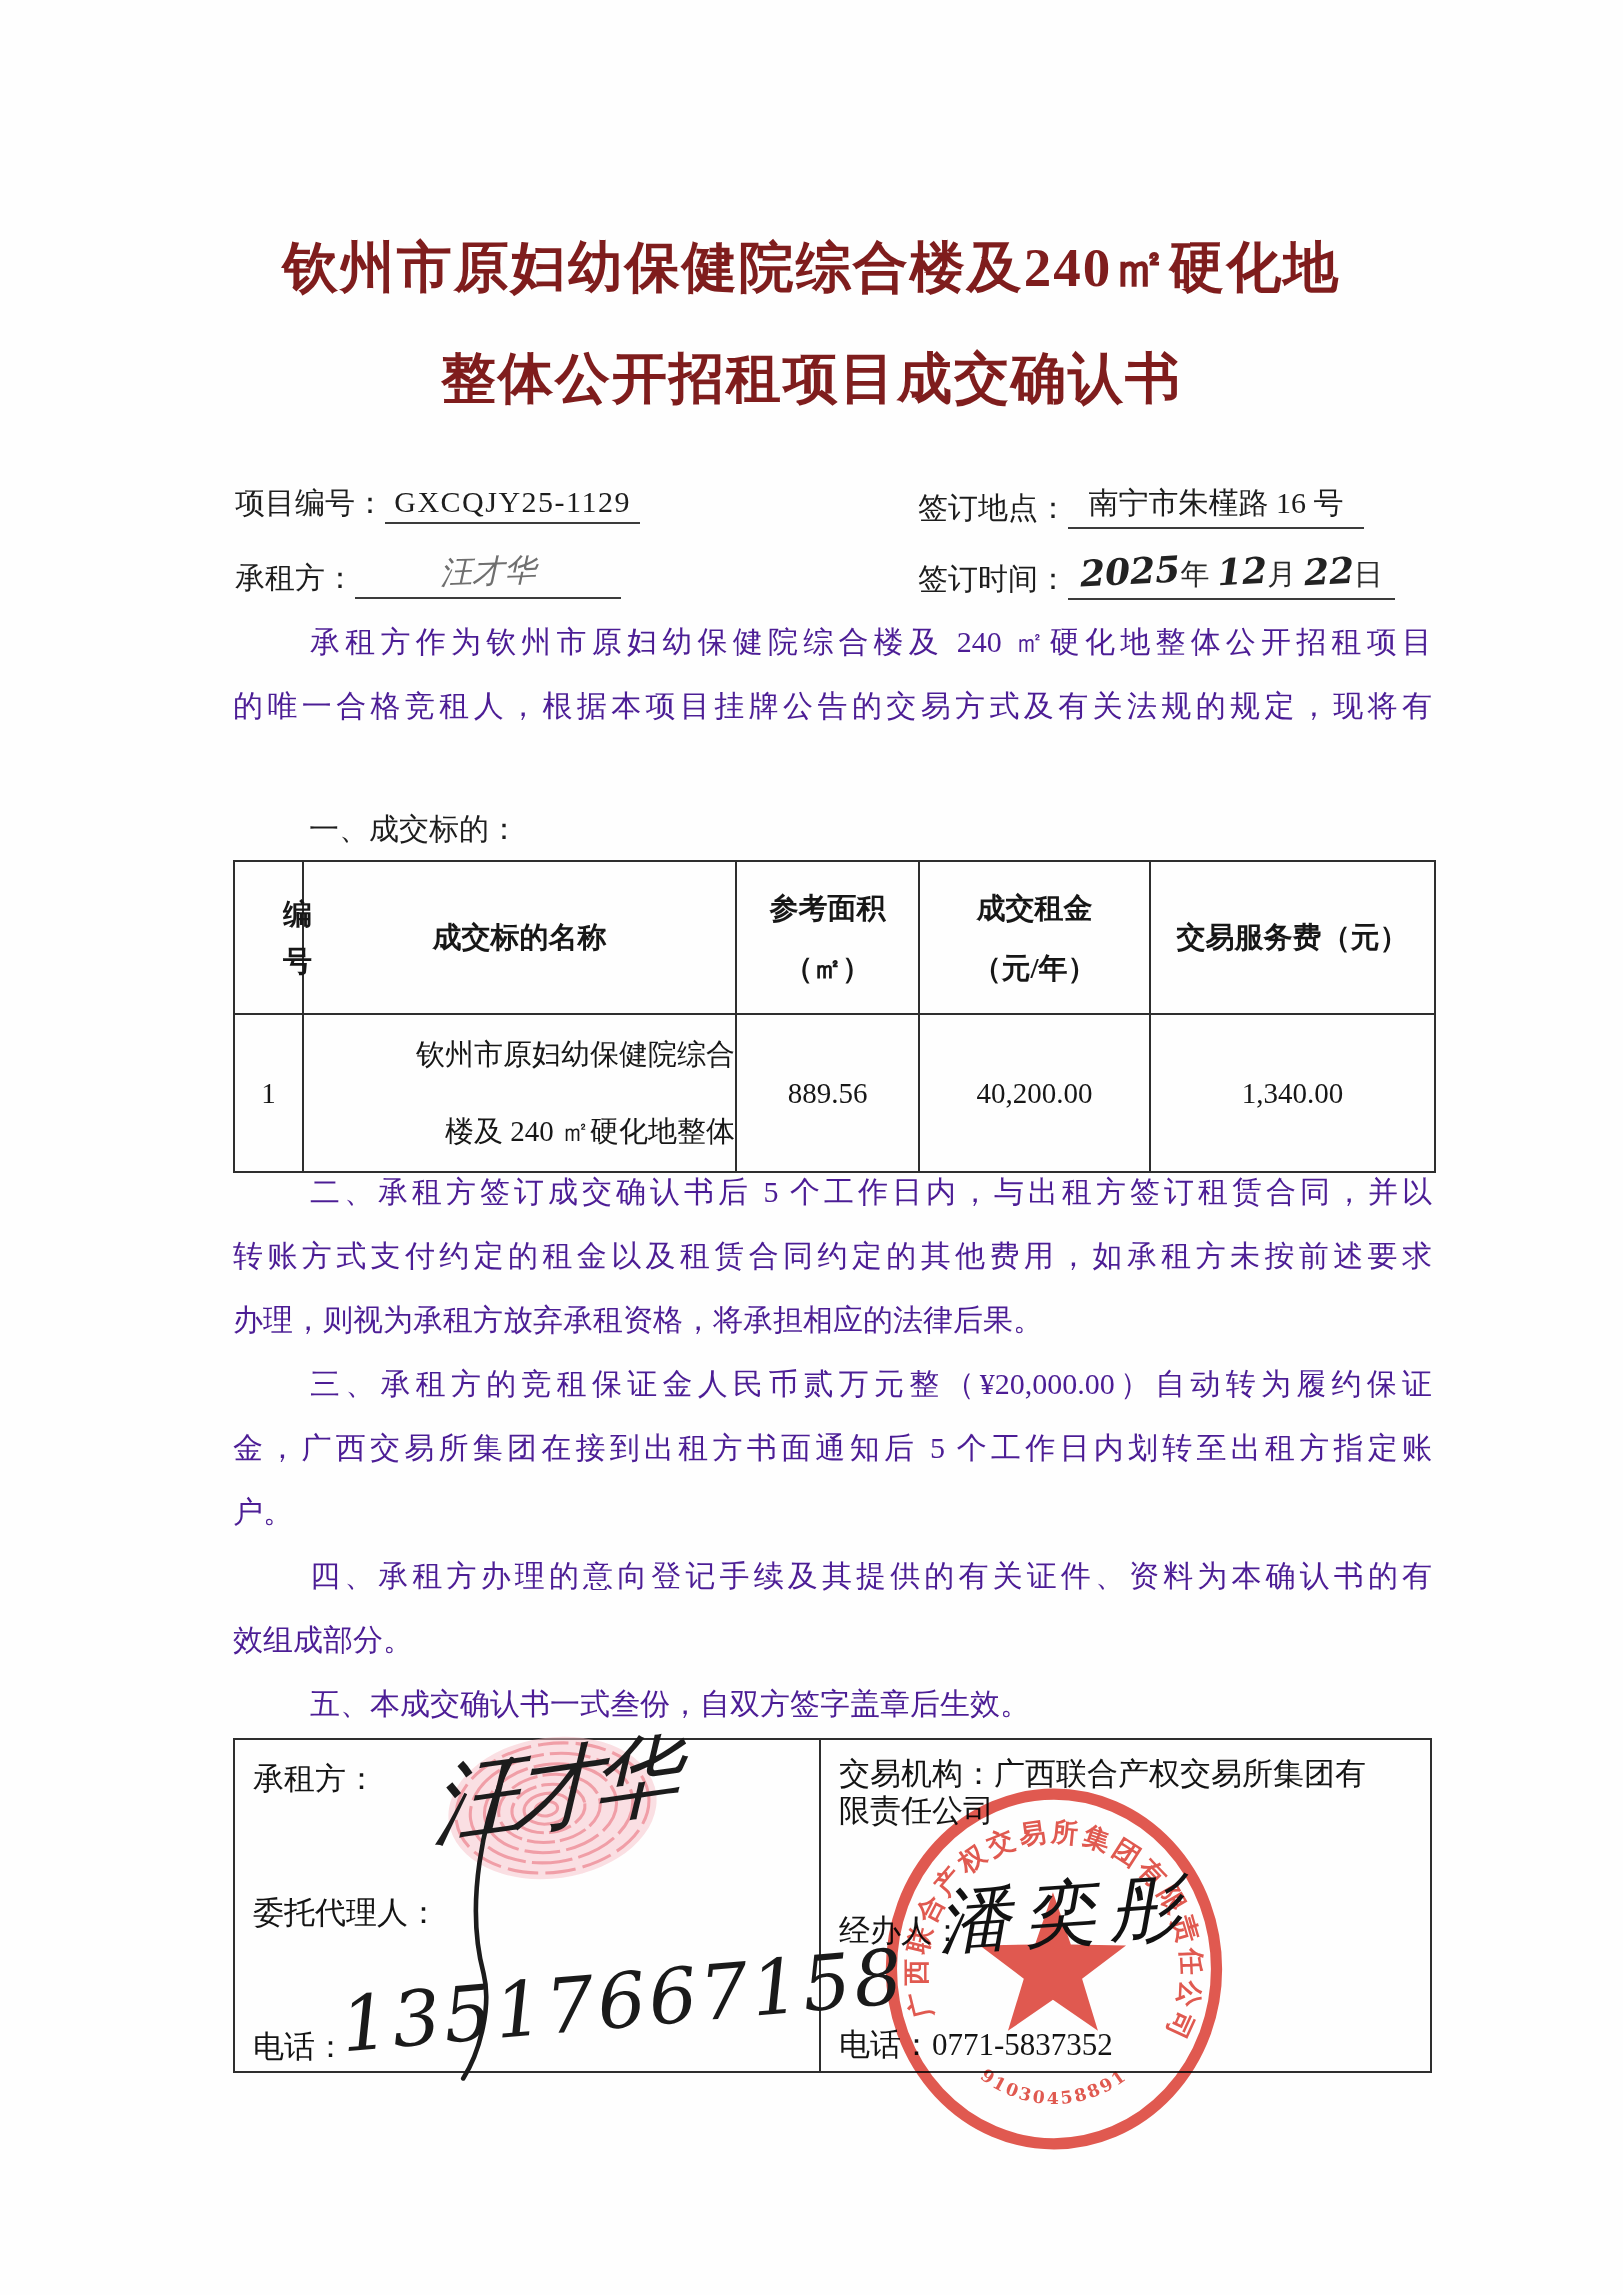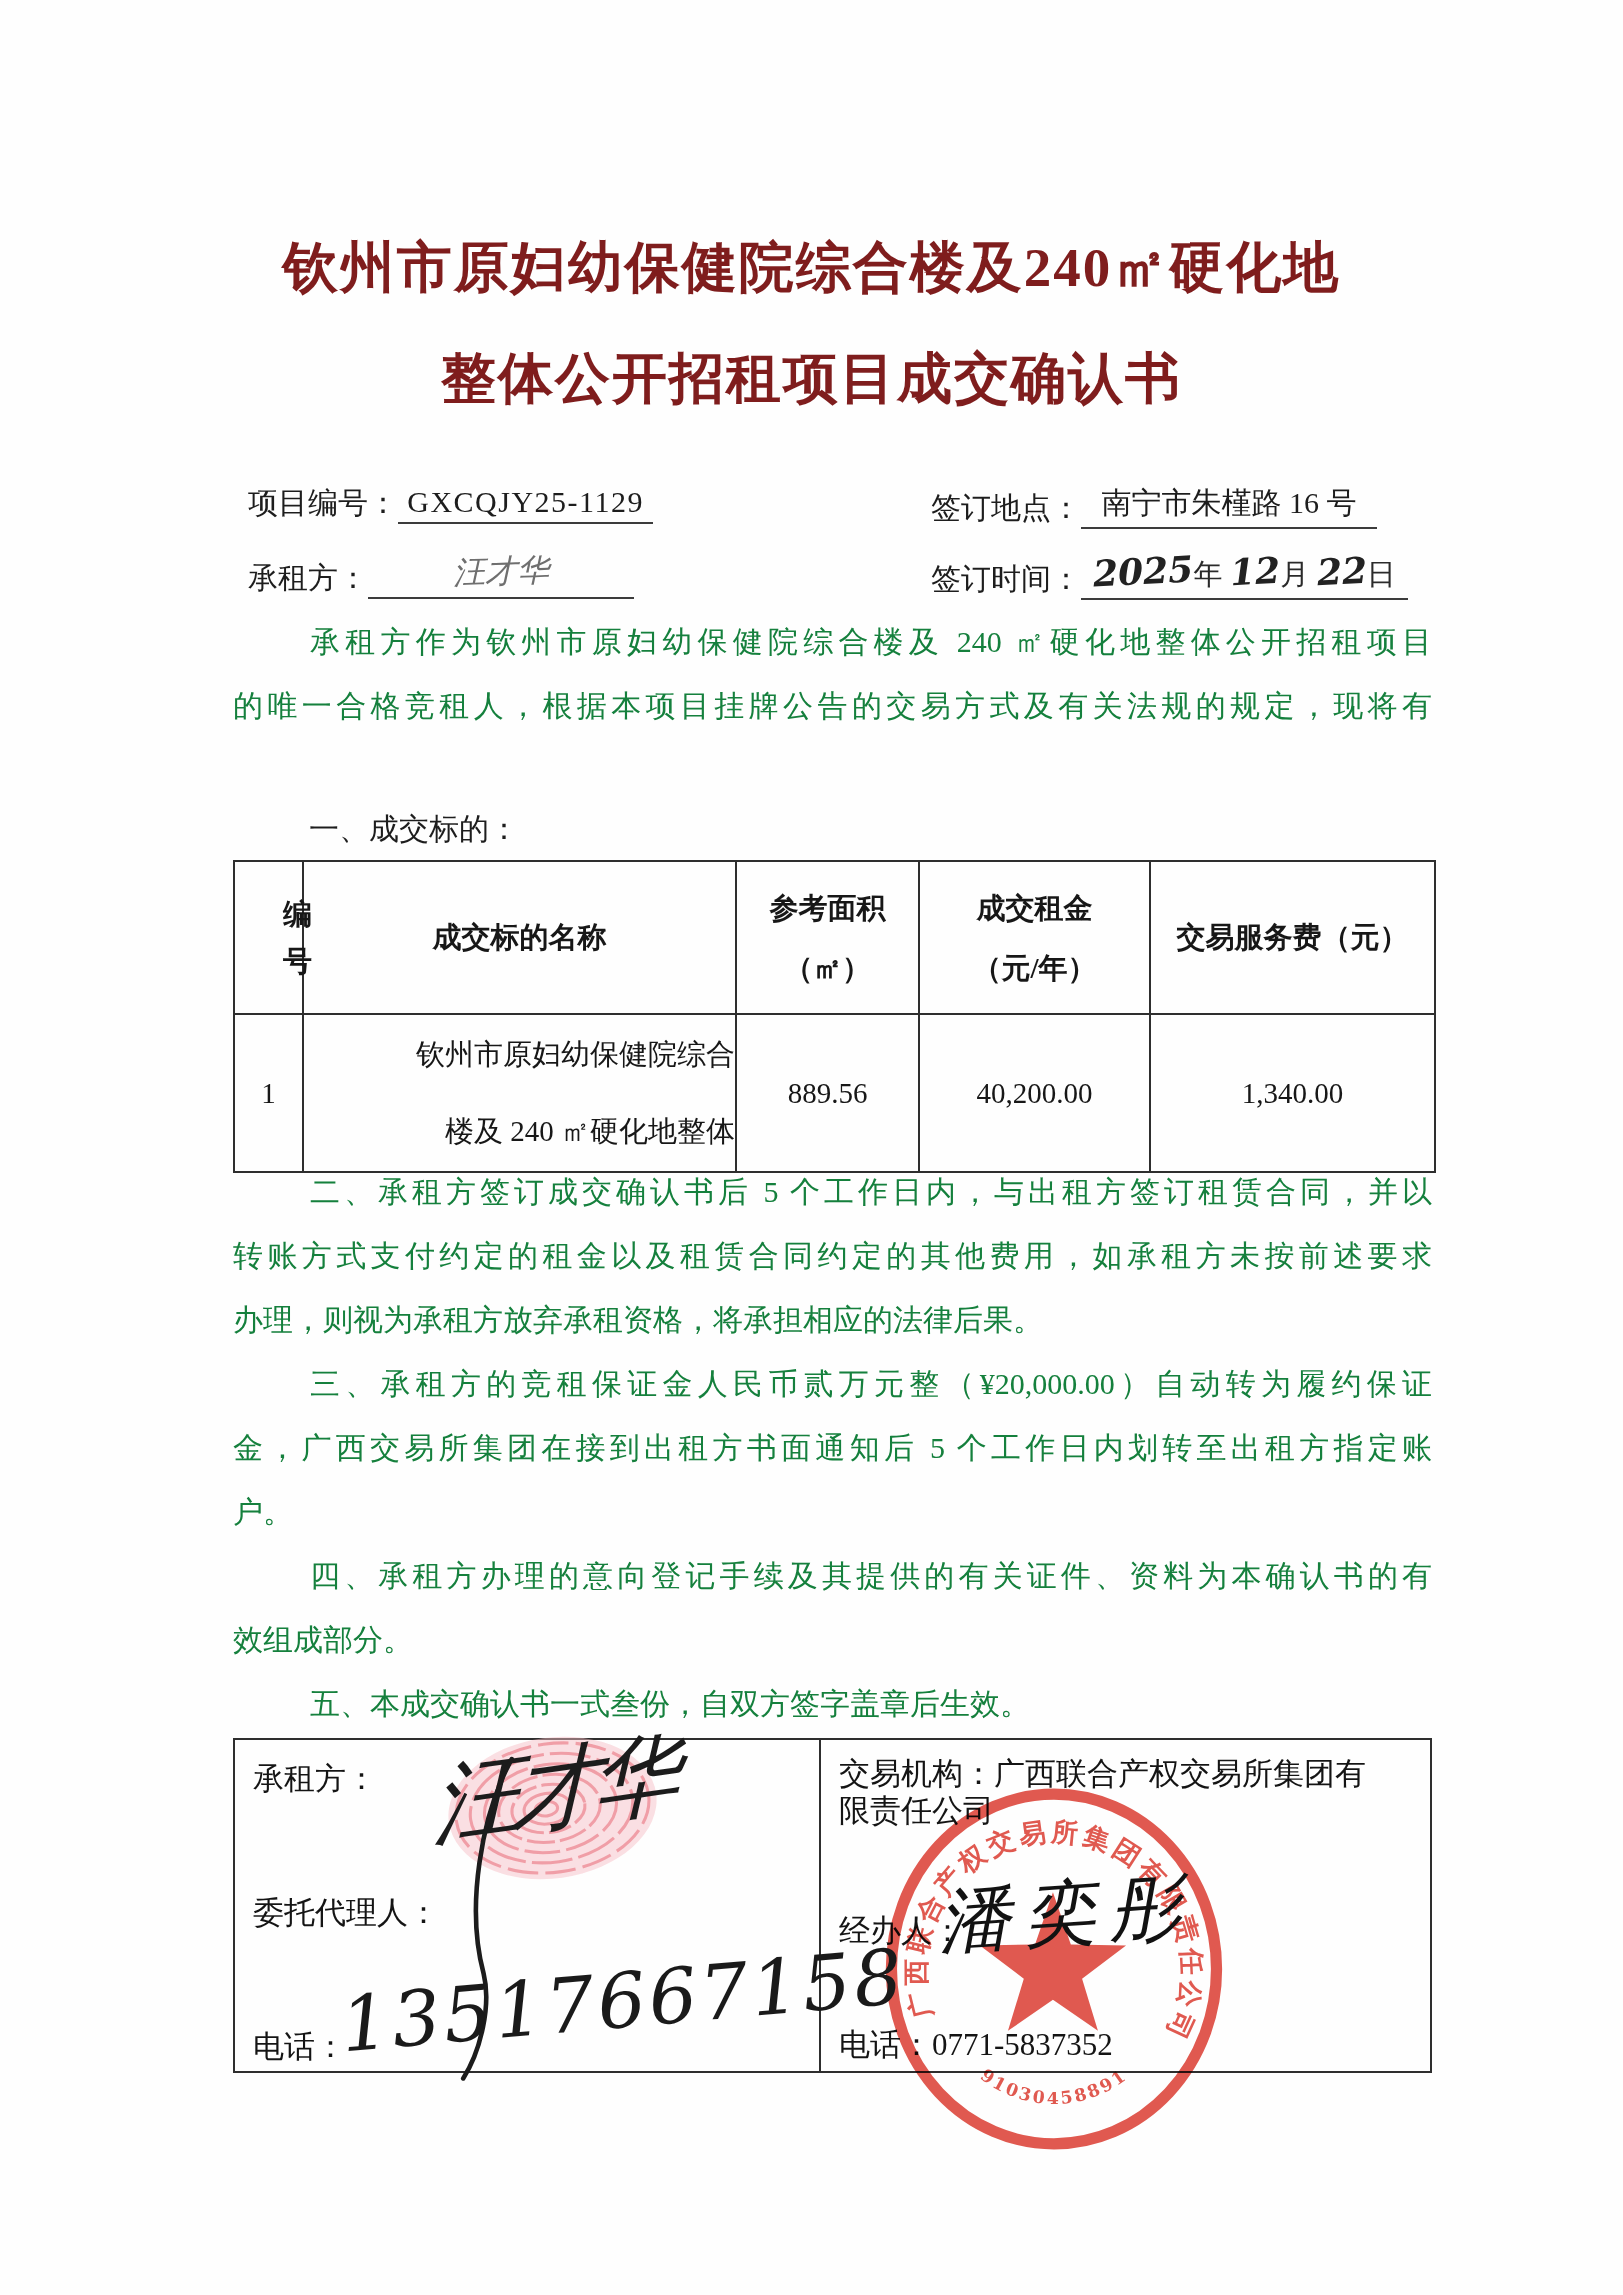--- a/index.html
+++ b/index.html
@@ -14,41 +14,41 @@
   
   .title{
     position:absolute;left:0;width:100%;
     text-align:center;font-weight:700;color:#7f1d1d;
     font-size:55px;letter-spacing:2px;
     font-family:"Liberation Serif","DejaVu Serif",serif;
   }
   .title.l1{top:231px;}
   .title.l2{top:342px;}
   
-  .meta-item{position:absolute;font-size:30px;white-space:nowrap;margin-left:13px;}
+  .meta-item{position:absolute;font-size:30px;white-space:nowrap;}
   .meta-label{display:inline-block;}
   .ul-val{
     display:inline-block;text-align:center;
     border-bottom:2px solid #3c3c3c;
     padding:0 5.1px 3.1px 5.1px;vertical-align:bottom;
   }
   .mono-ish{letter-spacing:1.5px;}
   .hand{
     font-style:italic;color:#222;
     font-family:"DejaVu Serif","Liberation Serif",serif;
   }
   .hand-name{color:#6f6f6f;font-size:32px;transform:rotate(-2deg);display:inline-block;}
   .hand-date{font-size:36px;font-weight:700;display:inline-block;transform:rotate(-3deg);}
   .print-char{font-size:29px;color:#2a2a2a;}
   
   .bodyblock{position:absolute;left:233px;width:1199px;}
   .line{
     height:64px;line-height:64px;font-size:30px;
     text-align:justify;white-space:normal;
-    color:#15803d;
+    color:#4c1d95;
   }
   .line.fill{text-align-last:justify;}
   .line.indent{padding-left:77px;}
   .heading{position:absolute;left:309px;font-size:30px;height:49px;line-height:49px;}
   
   .deal-table{
     position:absolute;left:233px;top:860px;width:1199px;
     border-collapse:collapse;table-layout:fixed;
   }
   .deal-table td{

